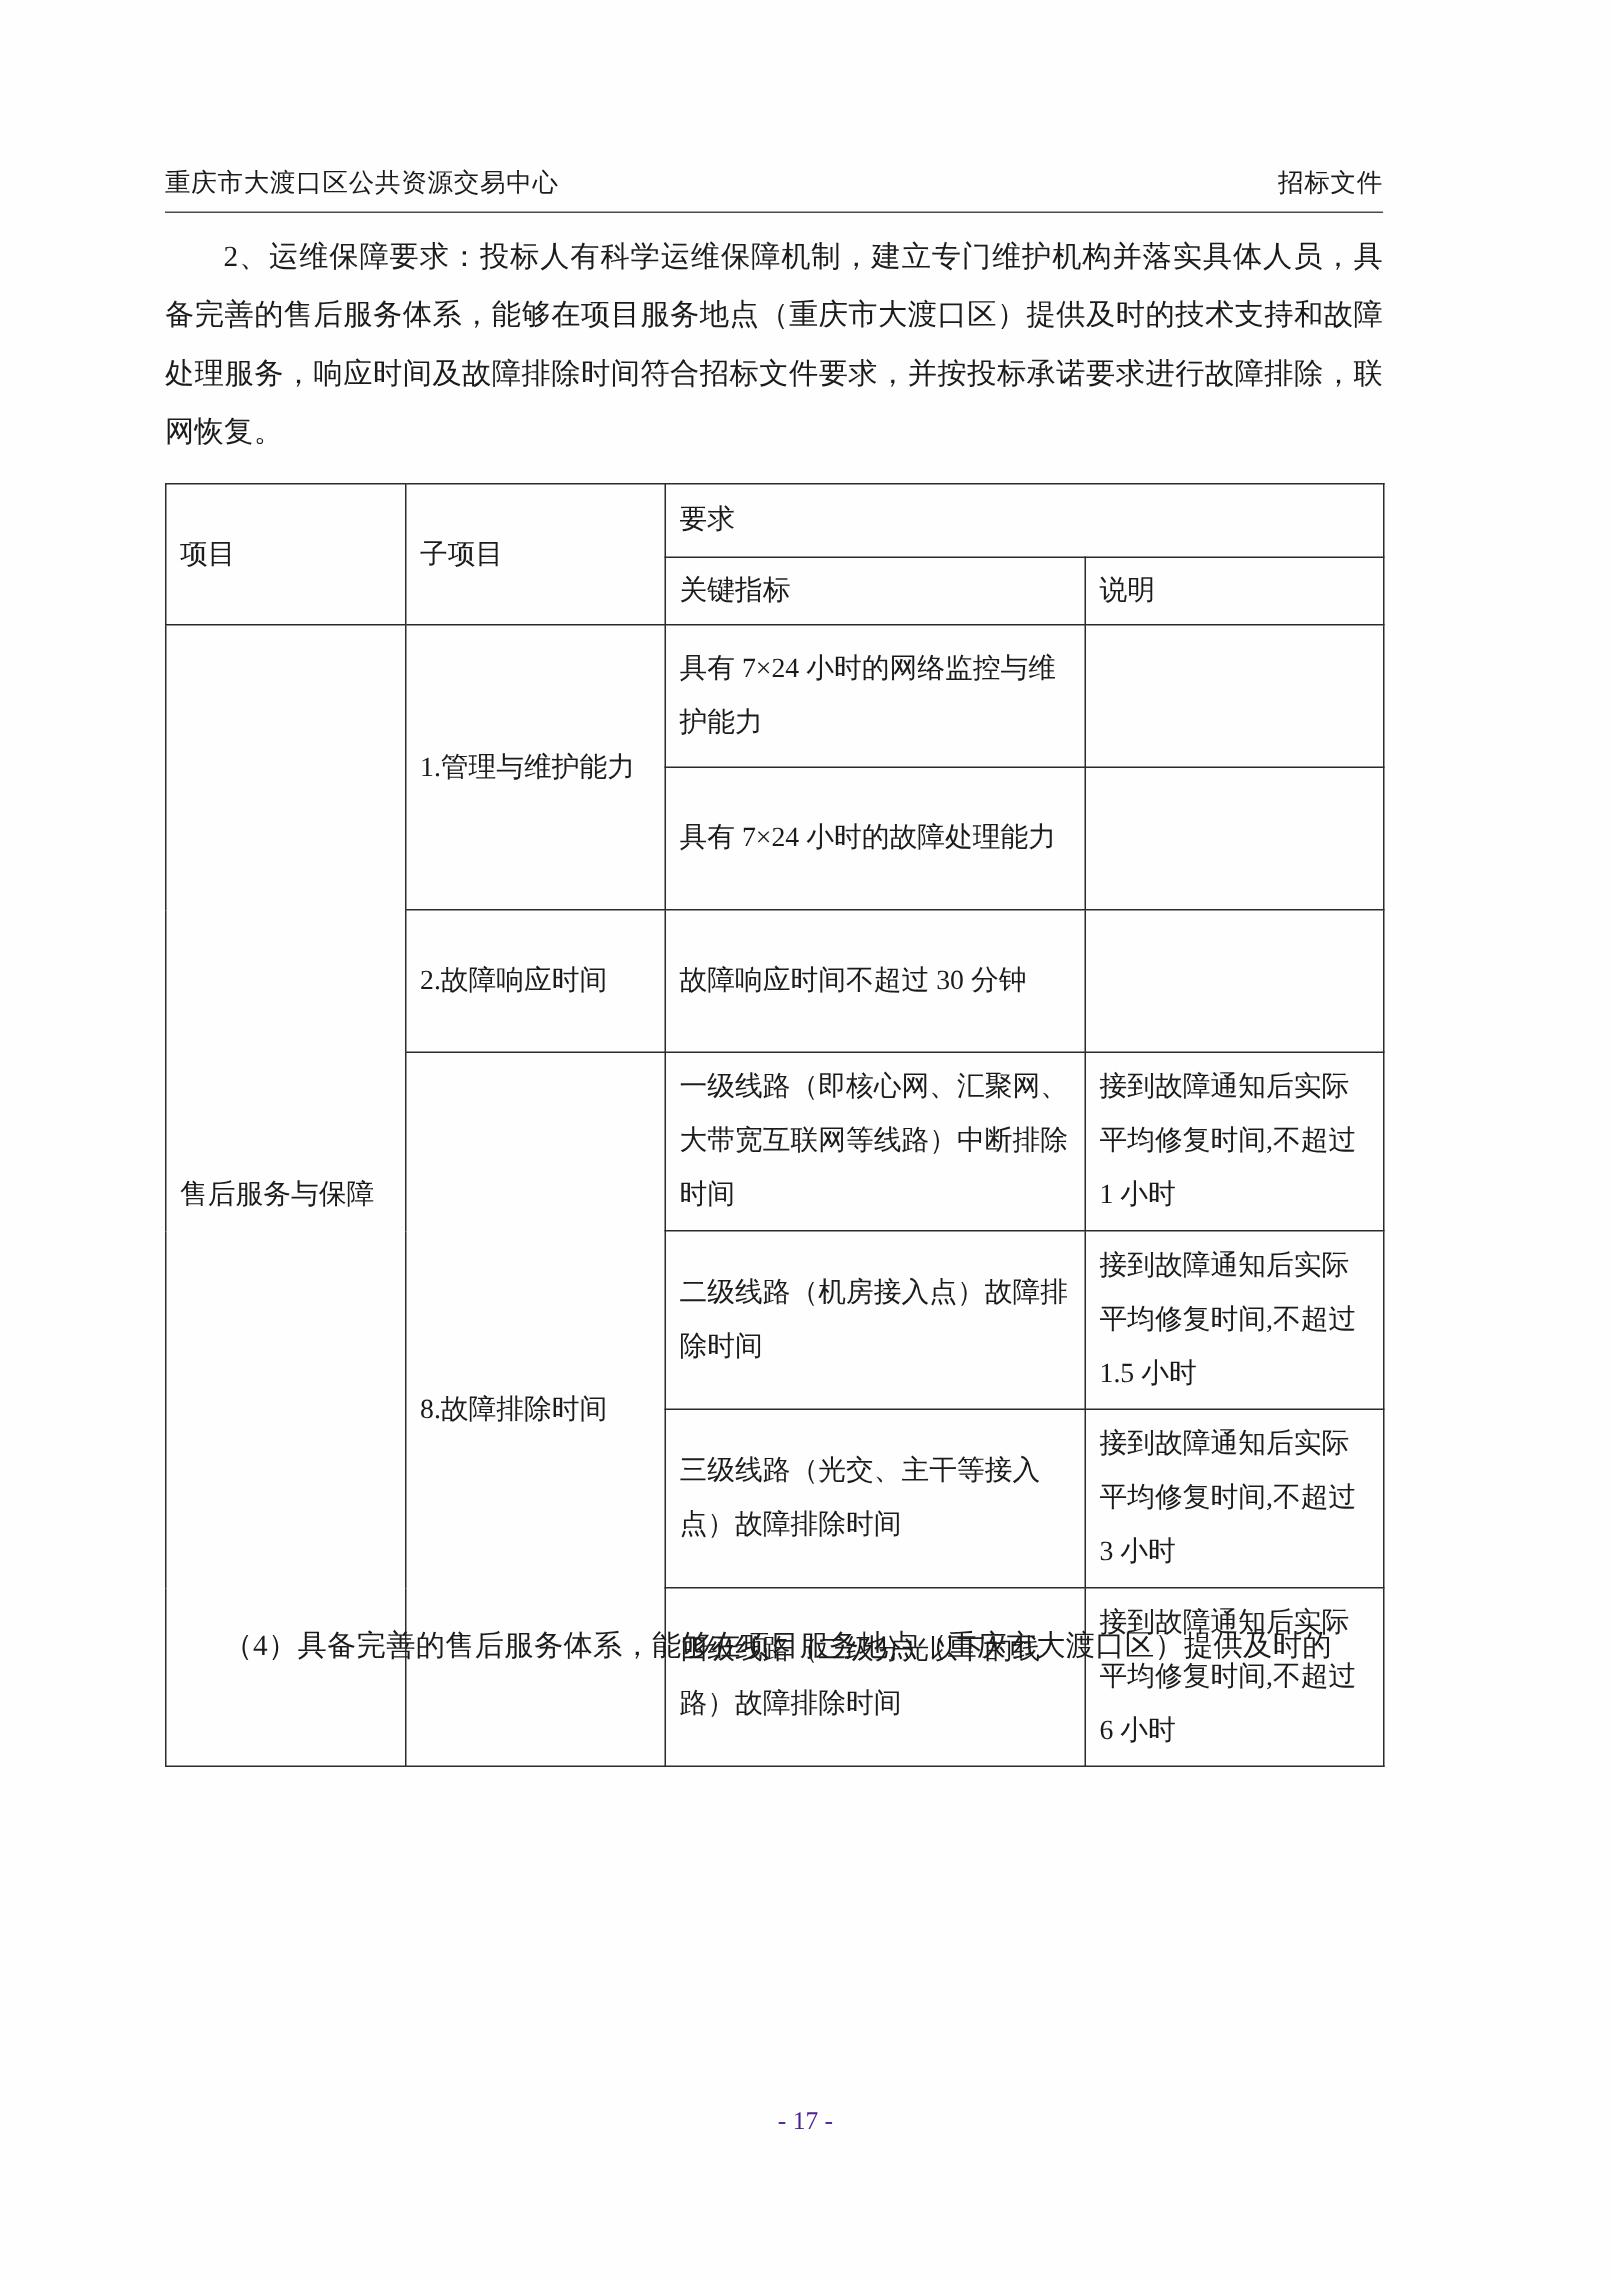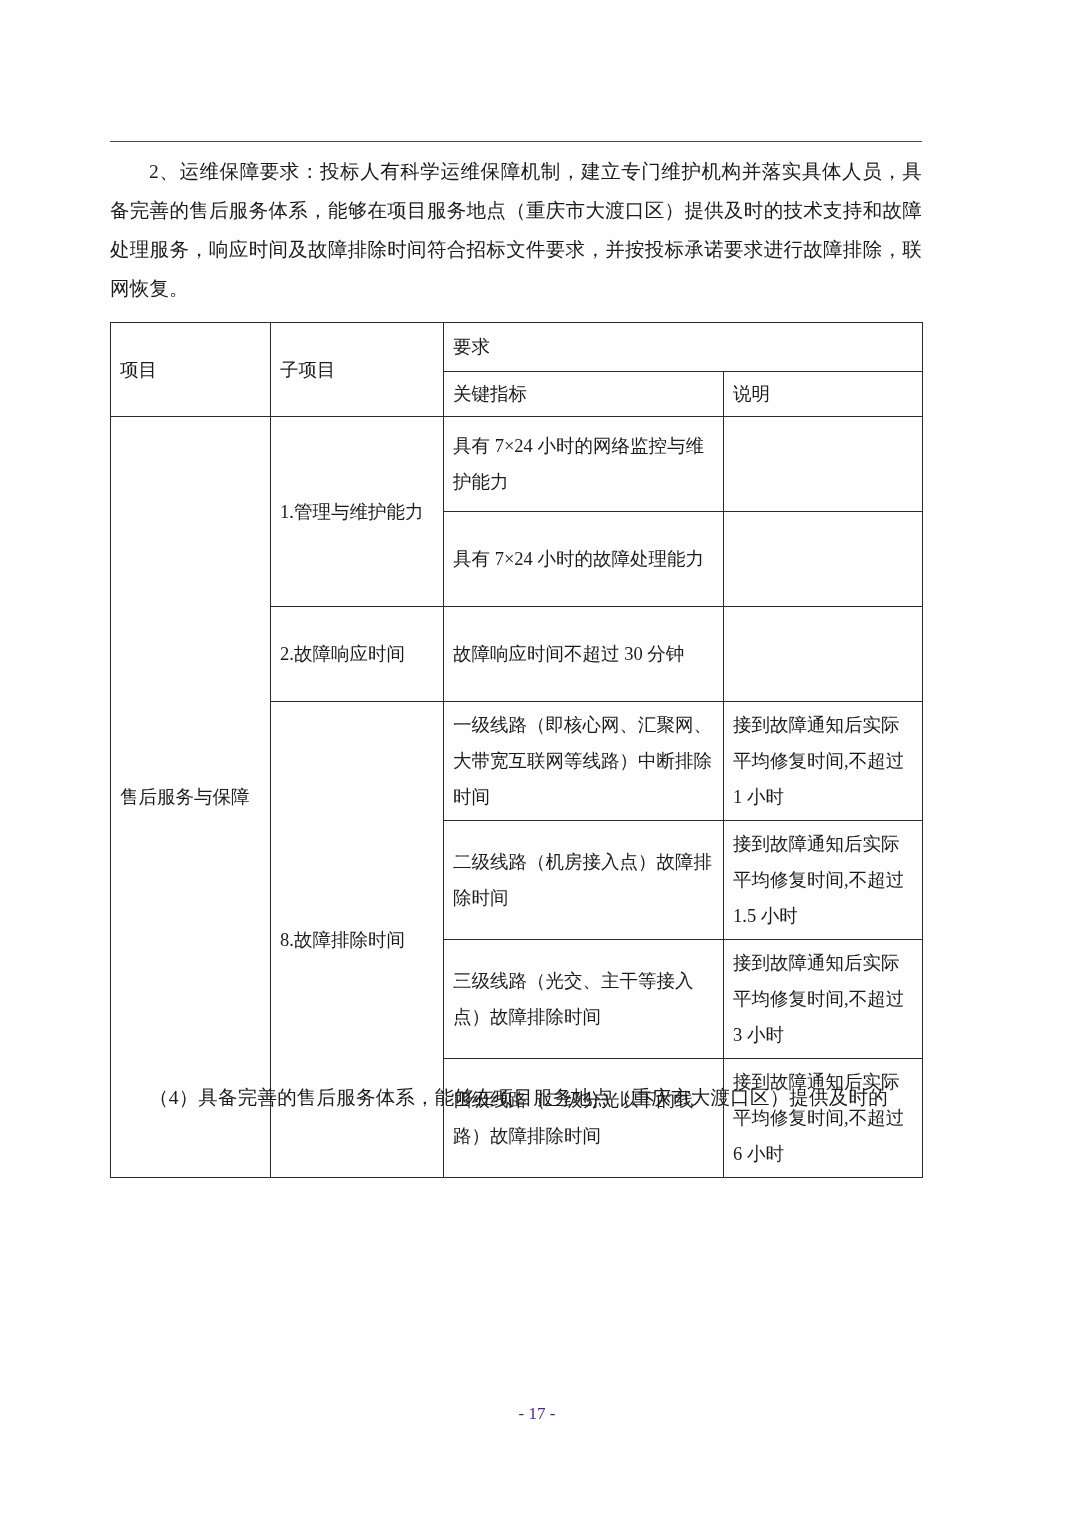--- a/index.html
+++ b/index.html
@@ -109,20 +109,24 @@
     text-align: center;
     font-size: 17px;
     color: #4c1d95;
   }
 </style>
 </head>
 <body>
 
 <div class="page">
 
+  <div class="doc-header">
+    <span>重庆市大渡口区公共资源交易中心</span>
+    <span>招标文件</span>
+  </div>
   <div class="doc-header-rule"></div>
 
   <div class="body-block intro">
     <p class="para">2、运维保障要求：投标人有科学运维保障机制，建立专门维护机构并落实具体人员，具备完善的售后服务体系，能够在项目服务地点（重庆市大渡口区）提供及时的技术支持和故障处理服务，响应时间及故障排除时间符合招标文件要求，并按投标承诺要求进行故障排除，联网恢复。</p>
   </div>
 
   <table class="spec-table">
     <colgroup>
       <col class="col-item">
       <col class="col-subitem">

